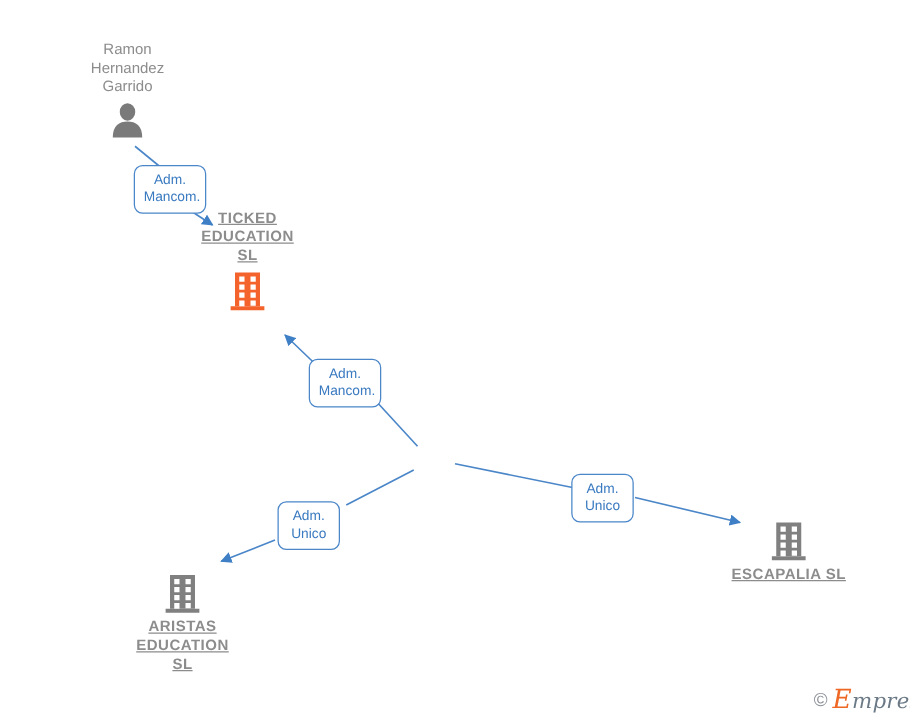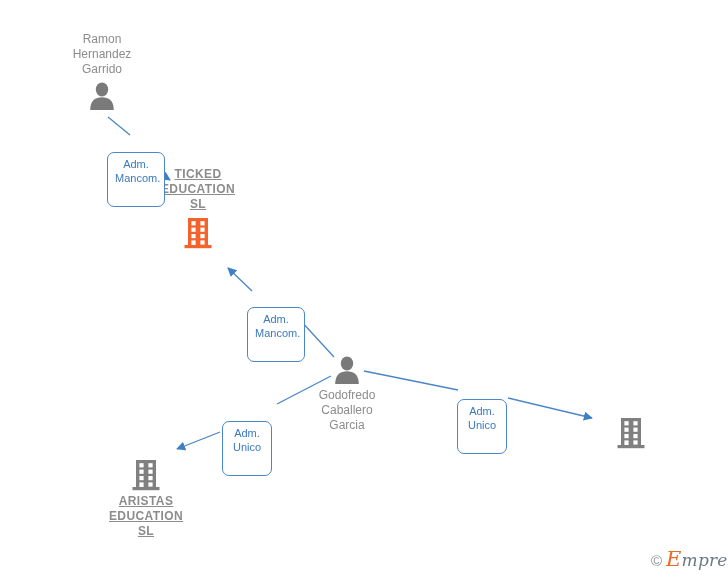--- a/index.html
+++ b/index.html
@@ -46,24 +46,23 @@
   }
   .edge-label {
     position: absolute;
     border: 1px solid #4a86c8;
     border-radius: 7px;
     background: #ffffff;
     color: #3a7ac0;
     font-size: 11px;
     line-height: 14px;
     text-align: center;
-    padding: 4px 7px 21px 7px;
+    padding: 4px 7px 5px 7px;
     white-space: pre-line;
     box-sizing: border-box;
-    margin-top: 20px;
   }
   .watermark {
     position: absolute;
     display: flex;
     align-items: center;
     gap: 4px;
   }
   .wm-c {
     color: #8a8f96;
     font-size: 15px;
@@ -140,31 +139,20 @@
         <rect x="8.4" y="10.6" width="4.2" height="4.2" fill="#ffffff"></rect>
         <rect x="17.4" y="10.6" width="4.2" height="4.2" fill="#ffffff"></rect>
         <rect x="8.4" y="17" width="4.2" height="4.2" fill="#ffffff"></rect>
         <rect x="17.4" y="17" width="4.2" height="4.2" fill="#ffffff"></rect>
         <rect x="8.4" y="23.4" width="4.2" height="4.6" fill="#ffffff"></rect>
         <rect x="17.4" y="23.4" width="4.2" height="4.2" fill="#ffffff"></rect>
       </svg>
     </span>
   </div>
 
-  <div class="node" style="left:297px; top:355px; width:100px;">
-    <span class="icon-wrap">
-      <svg width="28" height="30" viewBox="0 0 28 30" xmlns="http://www.w3.org/2000/svg">
-        <ellipse cx="14" cy="8.5" rx="6.2" ry="7" fill="#7a7a7a"></ellipse>
-        <path d="M 2.2 29 C 2.2 19.5 7.4 16.2 14 16.2 C 20.6 16.2 25.8 19.5 25.8 29 Z" fill="#7a7a7a"></path>
-      </svg>
-    </span>
-    <div class="node-label person" style="margin-top:3px;">Godofredo
-Caballero
-Garcia</div>
-  </div>
 
   <div class="node" style="left:96px; top:459px; width:100px;">
     <span class="icon-wrap">
       <svg width="30" height="32" viewBox="0 0 30 32" xmlns="http://www.w3.org/2000/svg">
         <rect x="5" y="1" width="20" height="27" fill="#808080"></rect>
         <rect x="1.5" y="28" width="27" height="3.2" fill="#808080"></rect>
         <rect x="8.4" y="4.2" width="4.2" height="4.2" fill="#ffffff"></rect>
         <rect x="17.4" y="4.2" width="4.2" height="4.2" fill="#ffffff"></rect>
         <rect x="8.4" y="10.6" width="4.2" height="4.2" fill="#ffffff"></rect>
         <rect x="17.4" y="10.6" width="4.2" height="4.2" fill="#ffffff"></rect>
@@ -187,20 +175,21 @@
         <rect x="8.4" y="4.2" width="4.2" height="4.2" fill="#ffffff"></rect>
         <rect x="17.4" y="4.2" width="4.2" height="4.2" fill="#ffffff"></rect>
         <rect x="8.4" y="10.6" width="4.2" height="4.2" fill="#ffffff"></rect>
         <rect x="17.4" y="10.6" width="4.2" height="4.2" fill="#ffffff"></rect>
         <rect x="8.4" y="17" width="4.2" height="4.2" fill="#ffffff"></rect>
         <rect x="17.4" y="17" width="4.2" height="4.2" fill="#ffffff"></rect>
         <rect x="8.4" y="23.4" width="4.2" height="4.6" fill="#ffffff"></rect>
         <rect x="17.4" y="23.4" width="4.2" height="4.2" fill="#ffffff"></rect>
       </svg>
     </span>
+    <div class="node-label company" style="margin-top:3px;">ESCAPALIA  SL</div>
   </div>
 
   <div class="edge-label" style="left:107px; top:132px; width:58px;">Adm.
 Mancom.</div>
 
   <div class="edge-label" style="left:247px; top:287px; width:58px;">Adm.
 Mancom.</div>
 
   <div class="edge-label" style="left:222px; top:401px; width:50px;">Adm.
 Unico</div>

